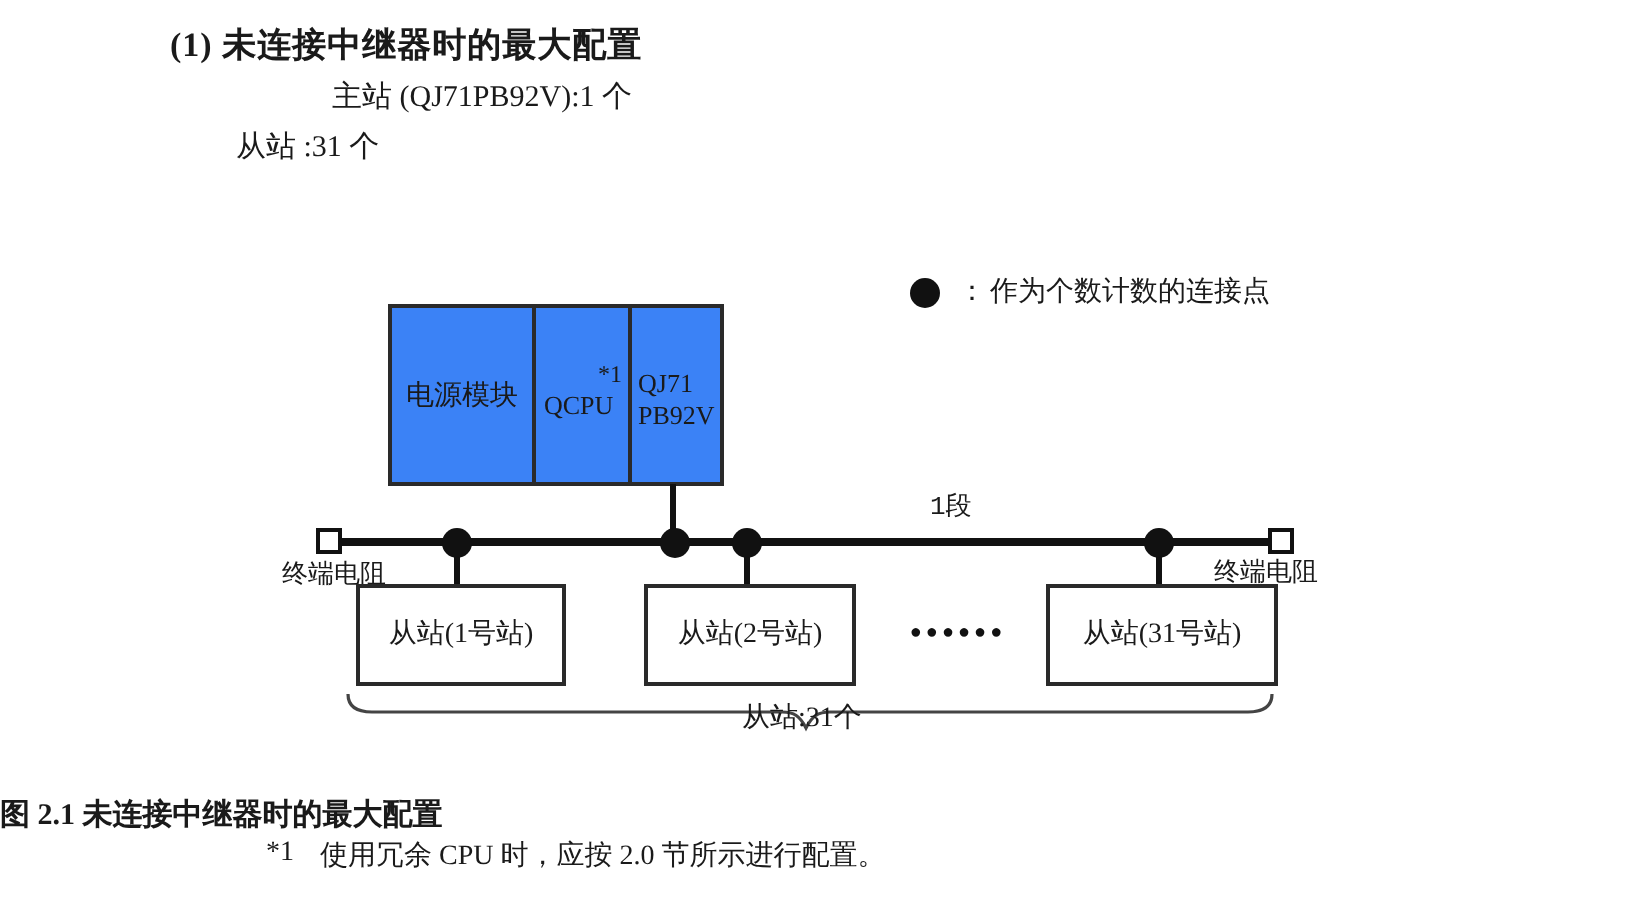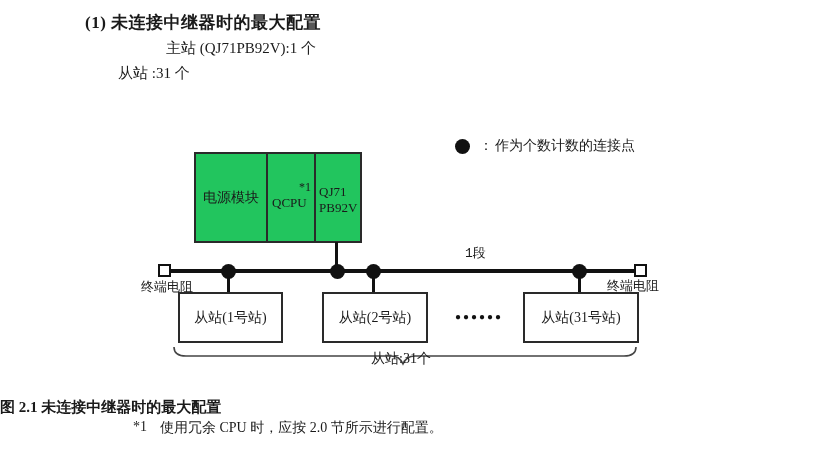--- a/index.html
+++ b/index.html
@@ -19,21 +19,21 @@
 
   
   .heading { left: 85px; top: 11px; font-size: 17px; font-weight: 700; letter-spacing: 0.5px; }
   .hline1 { left: 118px; top: 39px; font-size: 15px; margin-left: 48px; }
   .hline2 { left: 118px; top: 64px; font-size: 15px; }
 
   
   .master-label { left: 195px; top: 131px; font-size: 14px; }
   .master-box {
     left: 194px; top: 152px; width: 168px; height: 91px;
-    border: 2px solid #2a2a2a; display: flex; background: #22c55e;
+    border: 2px solid #2a2a2a; display: flex; background: #3b82f6;
   }
   .cell { position: relative; height: 100%; }
   .cell + .cell { border-left: 2px solid #2a2a2a; }
   .cell-power { width: 70px; display: flex; align-items: center; justify-content: center; font-size: 14px; }
   .cell-cpu { width: 48px; }
   .cpu-note { position: absolute; top: 26px; right: 3px; font-size: 12px; }
   .cpu-text { position: absolute; top: 41px; left: 4px; font-size: 13px; }
   .cell-pb { width: 44px; font-size: 13px; line-height: 16px; padding: 30px 0 0 3px; }
 
   

